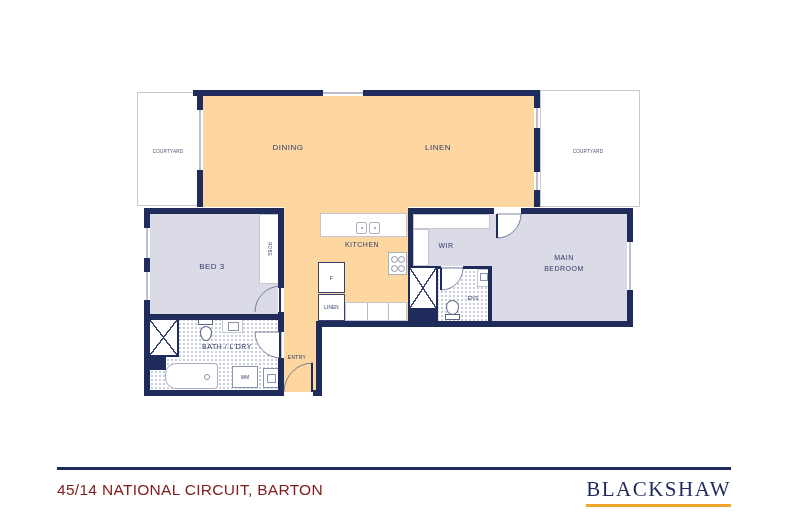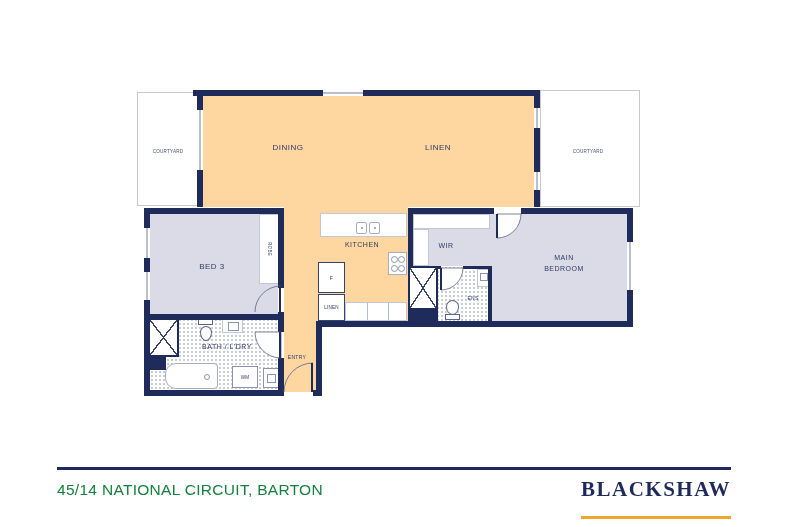--- a/index.html
+++ b/index.html
@@ -35,24 +35,24 @@
   .lbl-room{font-size:8px;}
   .lbl-med{font-size:7px;}
   .lbl-tiny{font-size:5px;letter-spacing:0.3px;}
   .lbl-micro{font-size:4.6px;letter-spacing:0.2px;}
   .lbl-wrap{white-space:normal;text-align:center;line-height:1.55;}
   .lbl-rot{transform:translate(-50%,-50%) rotate(90deg);}
   .boxlabel{display:flex;align-items:center;justify-content:center;width:100%;height:100%;
             color:#2e3a66;}
   
   .rule{background:#1f2a5c;}
-  .address{position:absolute;color:#15803d;font-size:15.5px;letter-spacing:0.3px;}
-  .brand{position:absolute;font-family:"Liberation Serif", serif;font-weight:bold;
+  .address{position:absolute;color:#7f1d1d;font-size:15.5px;letter-spacing:0.3px;}
+  .brand{position:absolute;font-family:"Liberation Serif", serif;font-weight:normal;
          color:#1f2a5c;font-size:21px;letter-spacing:1.5px;
-         border-bottom:3px solid #f0a62e;padding-bottom:14px;}
+         border-bottom:3px solid #f0a62e;padding-bottom:2px;}
   svg.overlay{position:absolute;left:0;top:0;pointer-events:none;}
 </style>
 </head>
 <body>
 
 <div class="canvas">
 
   <div class="abs" style="left:0;top:0;width:648px;height:527px;padding-left:44px;">
 
     <div class="abs court" style="left:137px;top:92px;width:63px;height:114px;"></div>

